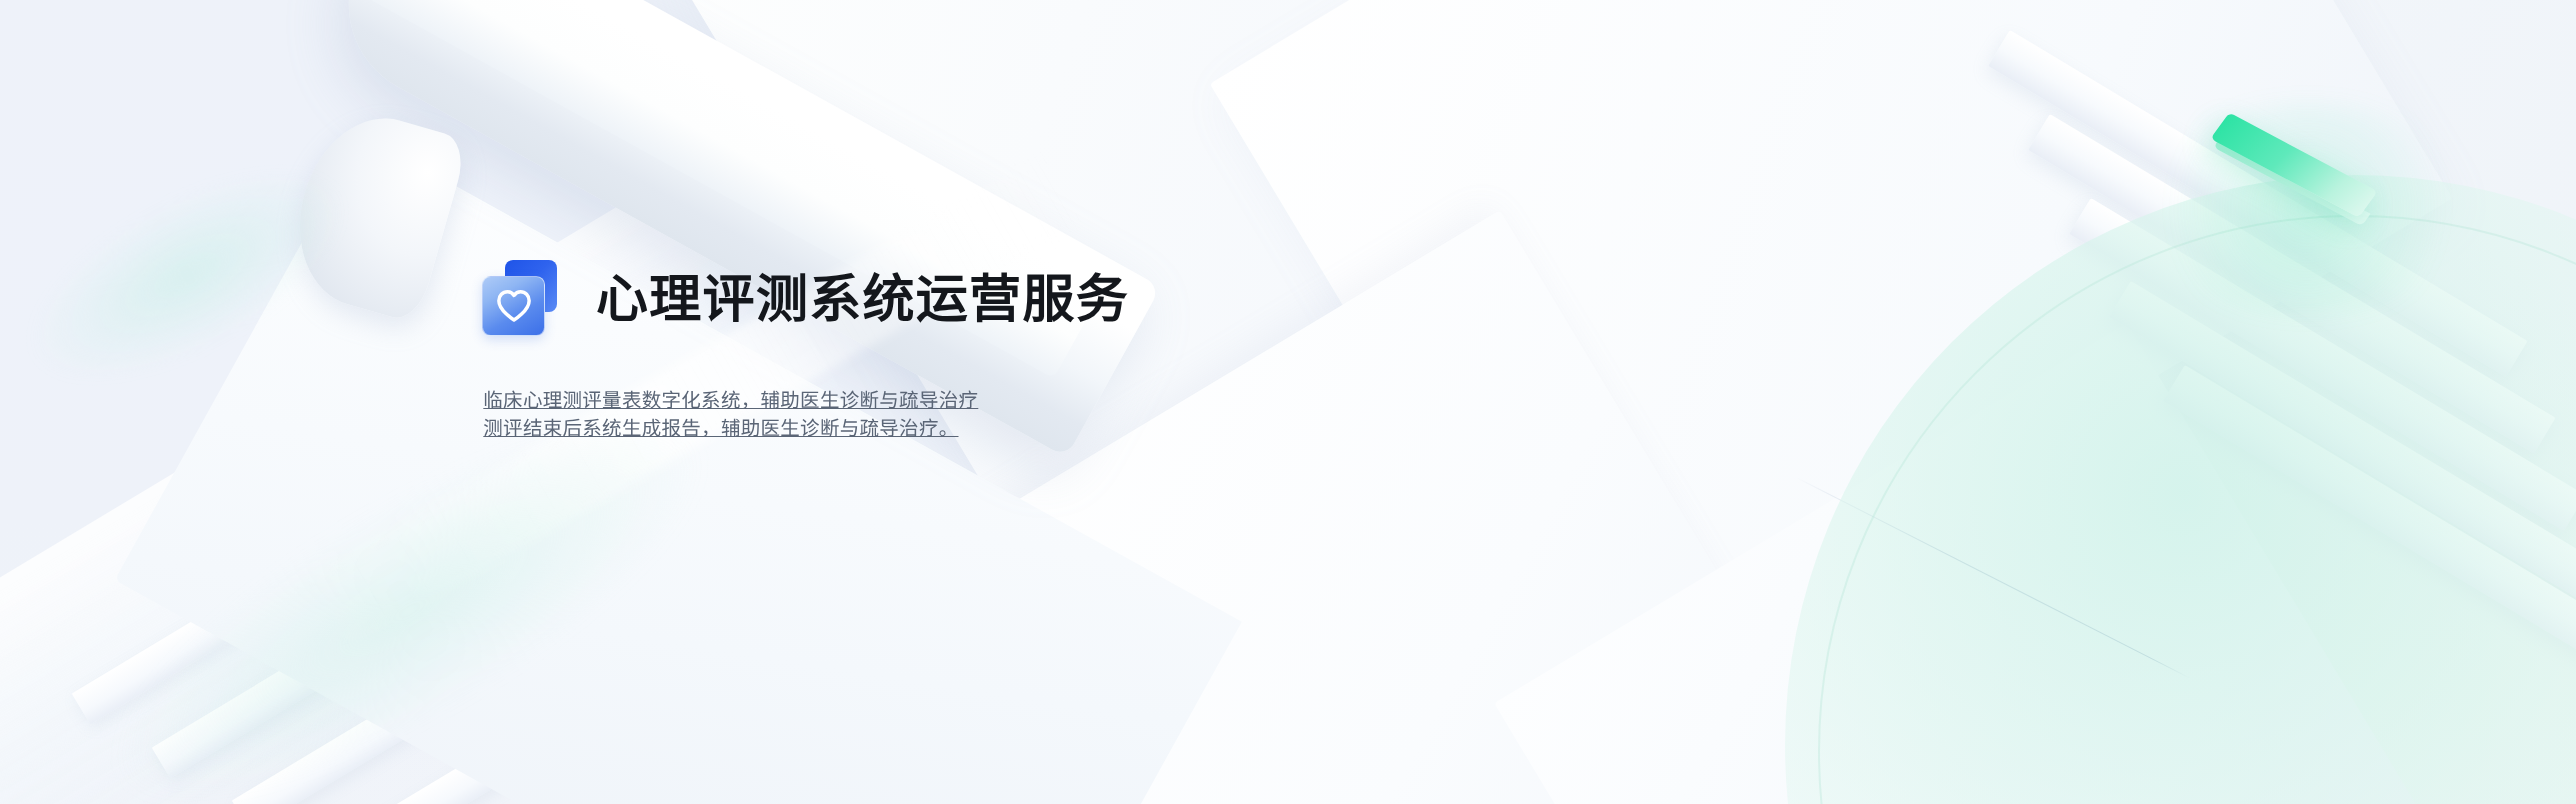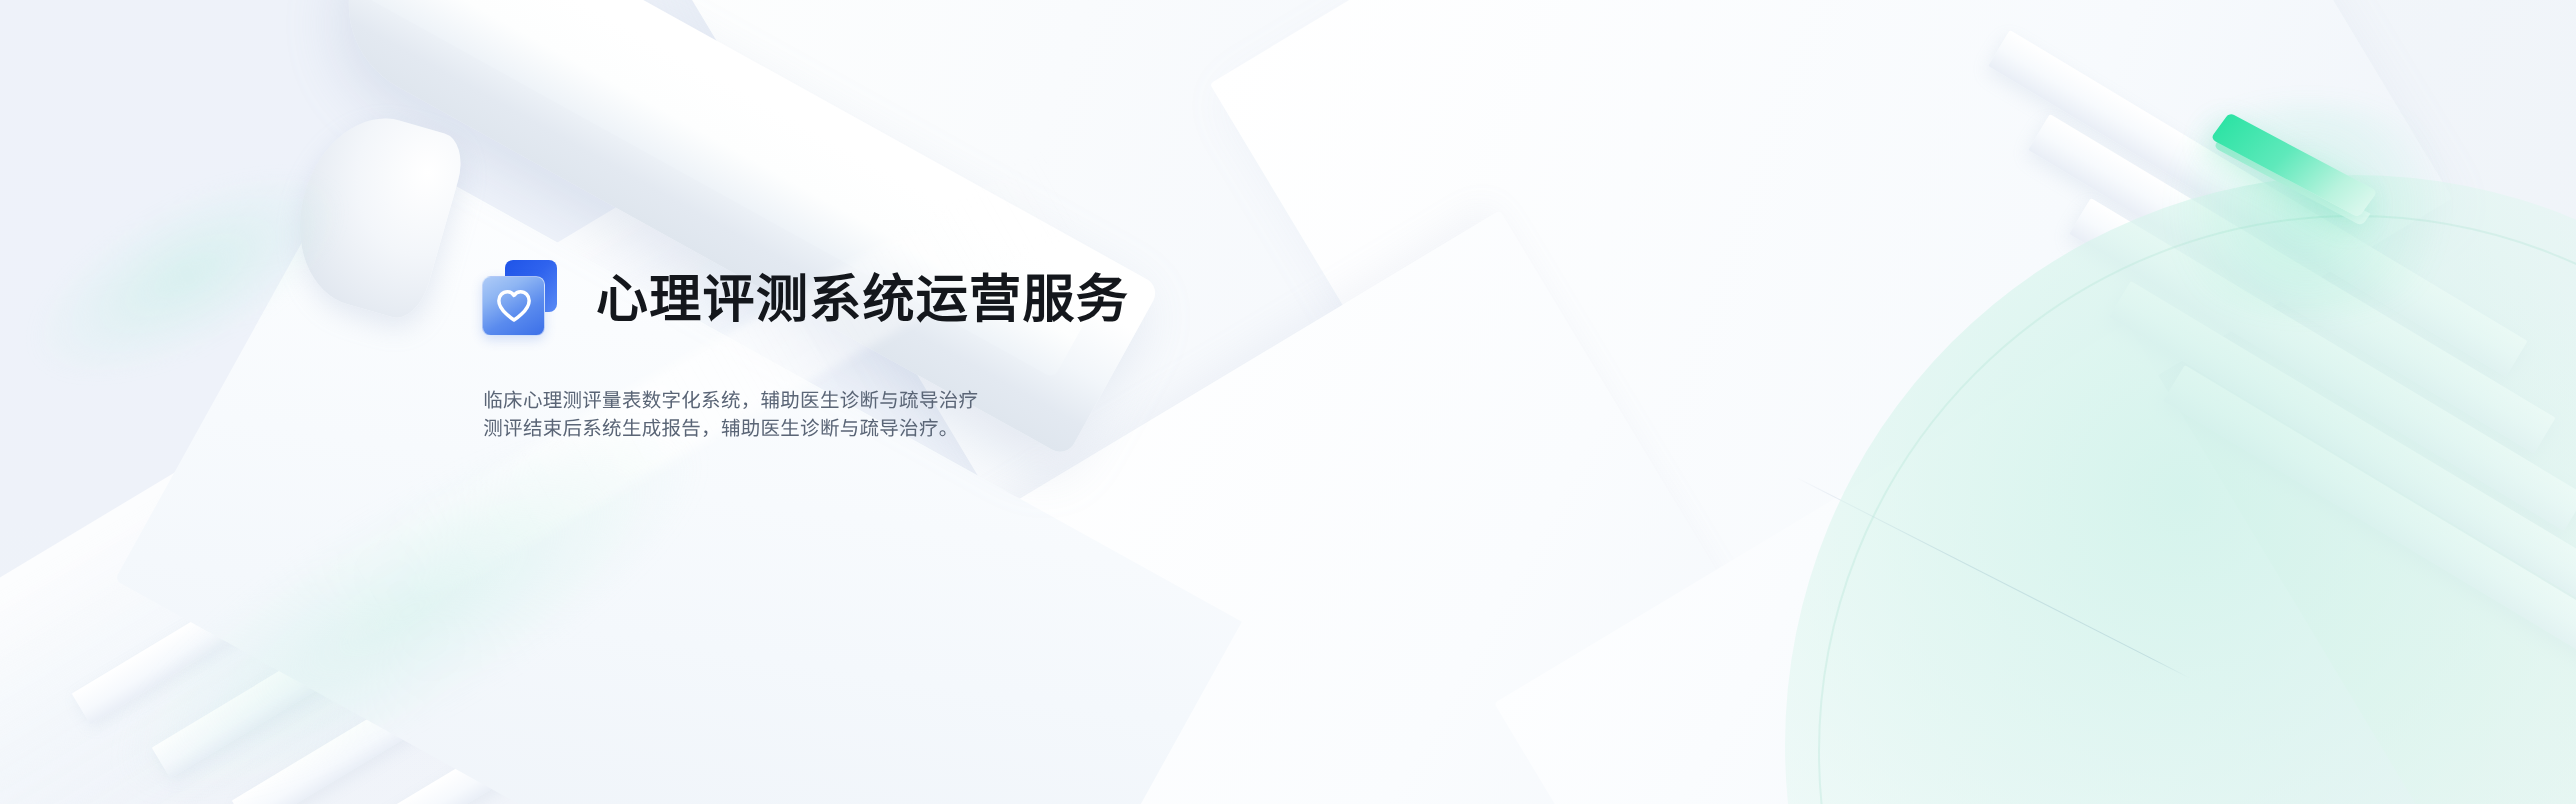--- a/index.html
+++ b/index.html
@@ -268,21 +268,21 @@
   }
 
   .subtitle {
     margin: 40px 0 0 1.3px;
     color: #5a6576;
     font-size: 19.5px;
     line-height: 1.45;
     letter-spacing: 0.3px;
     font-family: "Liberation Sans", "DejaVu Sans", sans-serif;
   }
-  .subtitle div { white-space: nowrap; }
+  .subtitle div { white-space: nowrap; text-decoration: underline; }
 </style>
 </head>
 <body>
 
 <div class="banner">
 
   <div class="bg">
 
     <div class="panel panel-a"></div>
     <div class="panel panel-b"></div>

